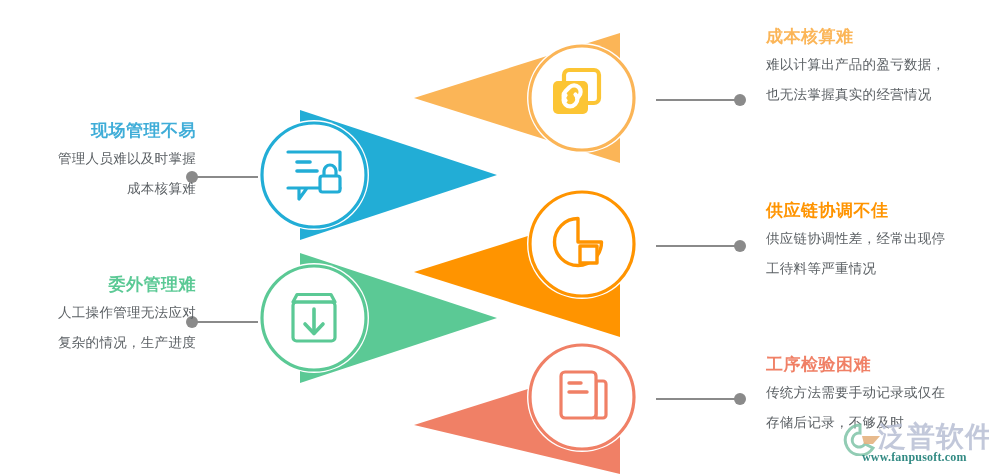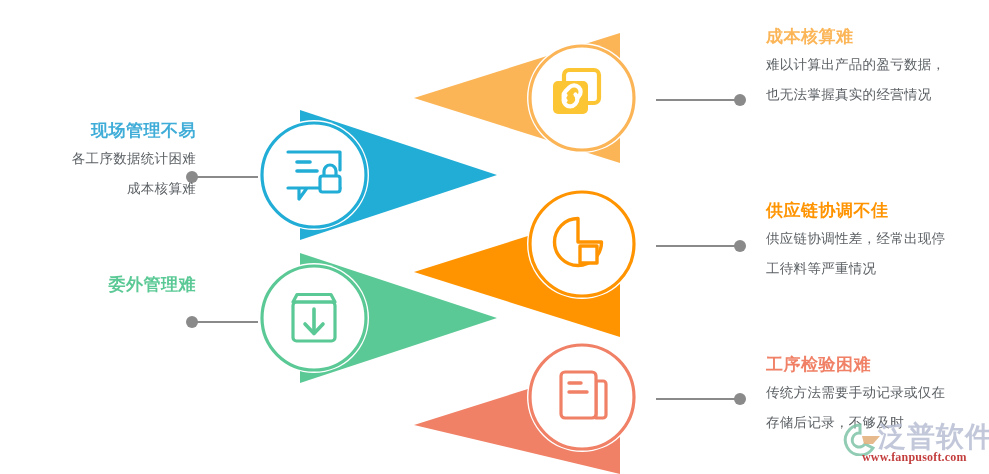--- a/index.html
+++ b/index.html
@@ -51,21 +51,21 @@
     opacity:.85;
   }
   #watermark .wm-cn{
     position:absolute;left:38px;top:0px;
     font-size:28px;font-weight:bold;color:#b8bfd4;
     letter-spacing:1px;white-space:nowrap;
     font-family:"DejaVu Sans",sans-serif;
   }
   #watermark .wm-url{
     position:absolute;left:22px;top:32px;
-    font-size:12px;font-weight:bold;color:#b91c1c;
+    font-size:12px;font-weight:bold;color:#0f766e;
     letter-spacing:0.2px;white-space:nowrap;
     font-family:"Liberation Serif",serif;
   }
   #watermark .wm-mark{position:absolute;left:0px;top:4px;}
 </style>
 </head>
 <body>
 
 <div id="stage">
 
@@ -147,26 +147,28 @@
         <line x1="26" y1="17" x2="26" y2="41" stroke="#5BC995" stroke-width="3.6" stroke-linecap="round"></line>
         <path d="M 17,32 L 26,41.5 L 35,32" fill="none" stroke="#5BC995" stroke-width="3.6" stroke-linecap="round" stroke-linejoin="round"></path>
       </g>
       <line x1="196" y1="322" x2="258" y2="322" stroke="#8a8a8a" stroke-width="2.2"></line>
       <circle cx="192" cy="322" r="6" fill="#8a8a8a"></circle>
     </g>
   </svg>
 
   <div class="block left-block" id="block-site">
     <div class="blk-title" style="color: rgb(63, 173, 216);">现场管理不易</div>
-    <div class="blk-body">各工序数据统计困难</div>
+    <div class="blk-body">管理人员难以及时掌握</div>
     <div class="blk-body">成本核算难</div>
   </div>
 
   <div class="block left-block" id="block-outsource">
     <div class="blk-title" style="color: rgb(91, 201, 149);">委外管理难</div>
+    <div class="blk-body">人工操作管理无法应对</div>
+    <div class="blk-body">复杂的情况，生产进度</div>
   </div>
 
   <div class="block right-block" id="block-cost">
     <div class="blk-title" style="color: rgb(251, 181, 87);">成本核算难</div>
     <div class="blk-body">难以计算出产品的盈亏数据，</div>
     <div class="blk-body">也无法掌握真实的经营情况</div>
   </div>
 
   <div class="block right-block" id="block-supply">
     <div class="blk-title" style="color: rgb(255, 148, 0);">供应链协调不佳</div>

